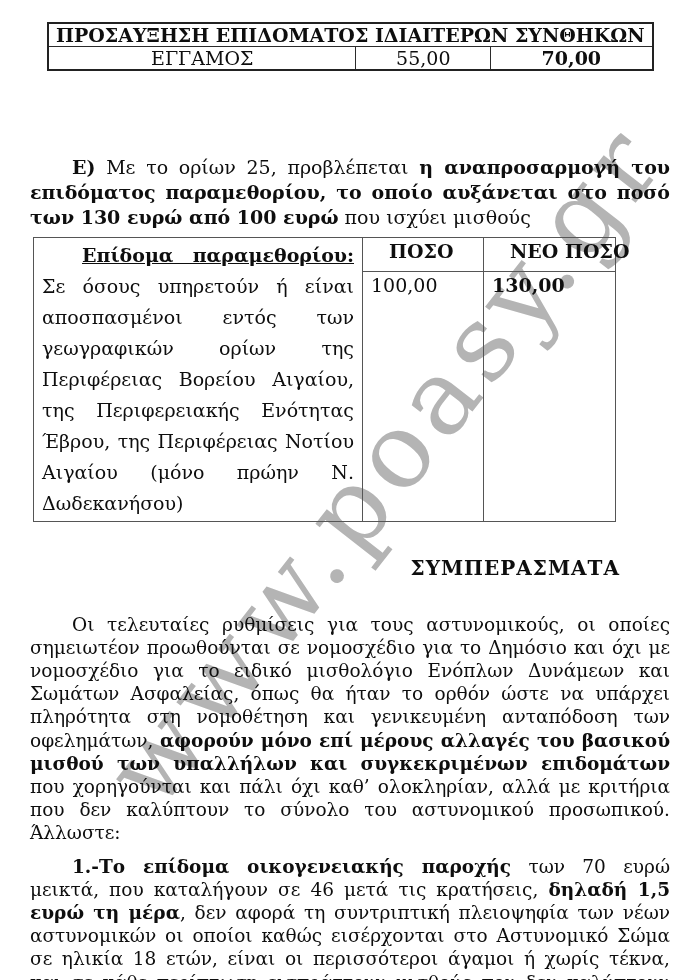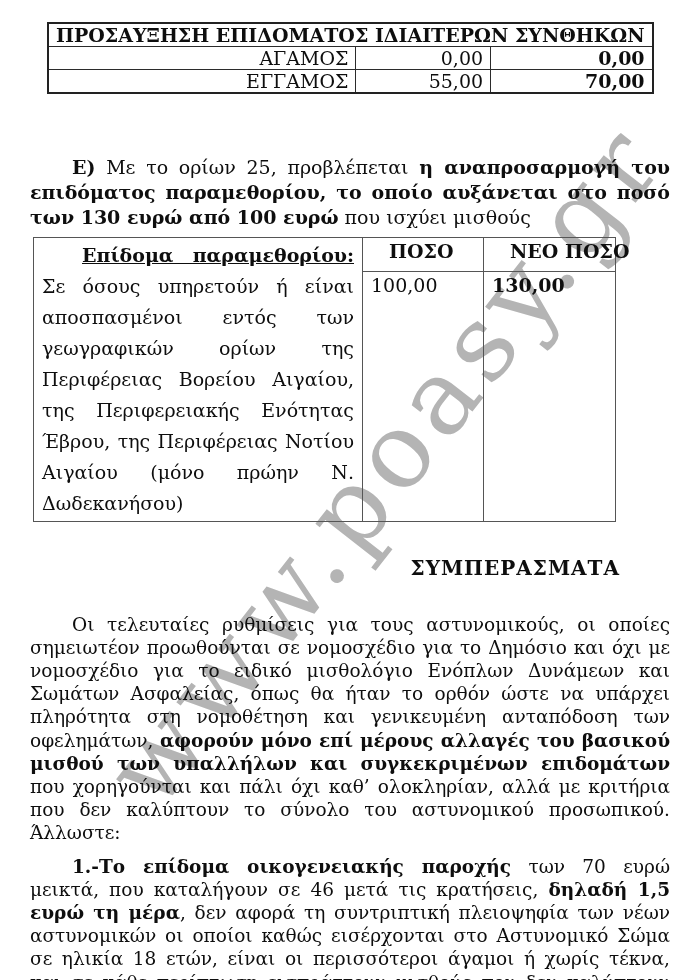--- a/index.html
+++ b/index.html
@@ -21,21 +21,21 @@
   }
   .content { position:relative; z-index:1; }
 
   table { border-collapse:collapse; background:transparent; }
 
   
   .t1 { position:absolute; left:47px; top:22px; width:530px; border:2px solid #222; }
   .t1 th, .t1 td {
     border:1.5px solid #2b2b2b;
     padding:0 7px; font-size:19px; line-height:22px;
-    text-align:right; font-weight:normal; white-space:nowrap;margin-top:24px;
+    text-align:center; font-weight:normal; white-space:nowrap;margin-top:24px;
   }
   .t1 th { font-weight:bold; }
   .t1 .bold { font-weight:bold; }
 
   
   .para-e {
     position:absolute; left:30px; top:136px; width:640px;
     font-size:19px; line-height:25px;
     text-align:justify; text-indent:42px;
   }
@@ -78,25 +78,20 @@
     <colgroup>
         <col style="width:270px">
         <col style="width:118px">
         <col style="width:142px">
       </colgroup>
     <tbody>
       <tr>
         <th colspan="3">ΠΡΟΣΑΥΞΗΣΗ ΕΠΙΔΟΜΑΤΟΣ ΙΔΙΑΙΤΕΡΩΝ ΣΥΝΘΗΚΩΝ</th>
       </tr>
       <tr>
-        <td>ΑΓΑΜΟΣ</td>
-        <td>0,00</td>
-        <td class="bold">0,00</td>
-      </tr>
-      <tr>
         <td>ΕΓΓΑΜΟΣ</td>
         <td>55,00</td>
         <td class="bold">70,00</td>
       </tr>
     </tbody>
   </table>
 
   <p class="para-e"><span class="b">Ε)</span><span> Με το ορίων 25, προβλέπεται </span><span class="b">η αναπροσαρμογή του επιδόματος παραμεθορίου, το οποίο αυξάνεται στο ποσό των 130 ευρώ από 100 ευρώ</span><span> που ισχύει μισθούς</span></p>
 
   <table class="t2">

